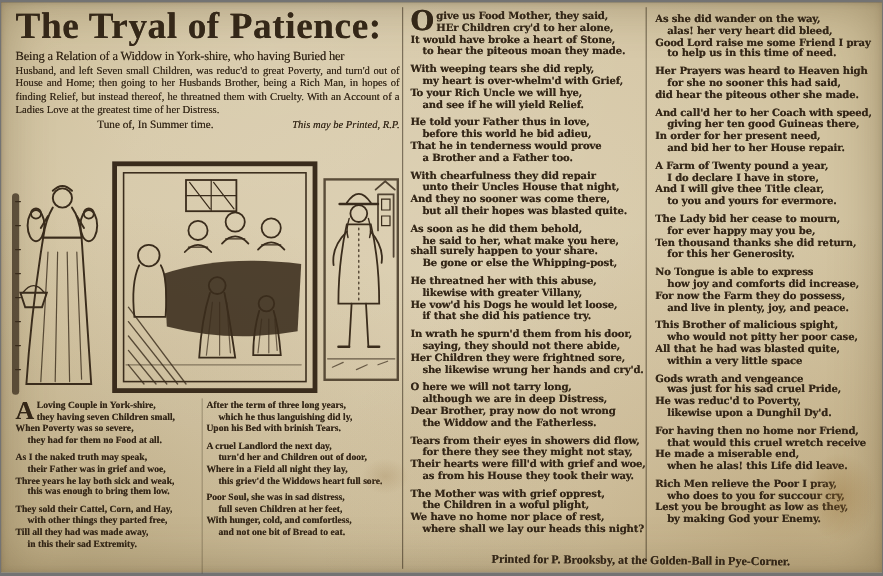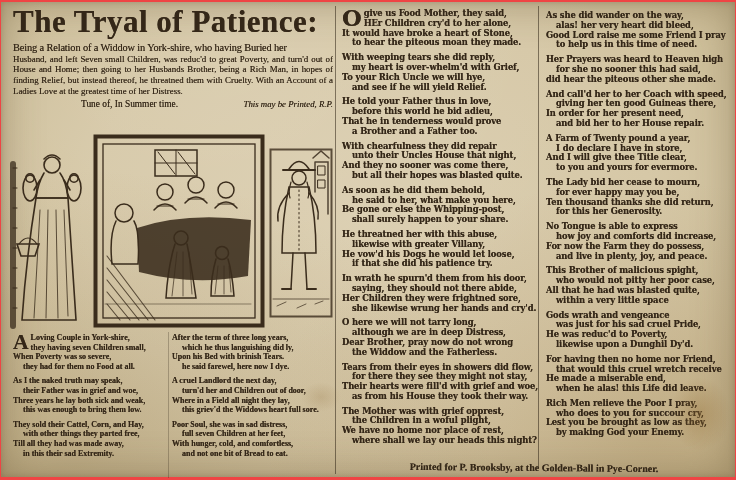--- a/index.html
+++ b/index.html
@@ -1,16 +1,16 @@
 <!DOCTYPE html>
 <html><head>
 <meta charset="utf-8">
 <style>
   html,body{margin:0;padding:0;}
-  .page{position:relative;width:736px;height:480px;background:#ef4444;overflow:hidden;
+  .page{position:relative;width:736px;height:480px;background:#737373;overflow:hidden;
         font-family:"Liberation Serif", serif;}
   .sheet{position:absolute;left:1px;top:2px;right:1px;bottom:3px;
      background:
        radial-gradient(ellipse at 88% 92%, rgba(145,110,60,.22), transparent 42%),
        radial-gradient(ellipse at 10% 96%, rgba(120,95,55,.18), transparent 45%),
        radial-gradient(ellipse at 30% 8%, rgba(255,255,255,.10), transparent 55%),
        radial-gradient(ellipse at 50% 45%, #dbceb0 0%, #d6c8a7 55%, #c8b890 100%);
      box-shadow: inset 0 0 42px rgba(90,70,40,.38), inset 0 0 6px rgba(80,60,30,.25);
      color:#342718;}
   .ink{color:#342718;text-shadow:0 0 .35px rgba(52,39,24,.75);}
@@ -166,21 +166,20 @@
           <div class="line">with other things they parted free,</div>
           <div class="line">Till all they had was made away,</div>
           <div class="line">in this their sad Extremity.</div>
         </div>
       </div>
     <div class="verse roman col-lb">
         <div class="stanza">
           <div class="line">After the term of three long years,</div>
           <div class="line">which he thus languishing did ly,</div>
           <div class="line">Upon his Bed with brinish Tears.</div>
-          <div class="line">he said farewel, here now I dye.</div>
         </div>
         <div class="stanza">
           <div class="line">A cruel Landlord the next day,</div>
           <div class="line">turn'd her and Children out of door,</div>
           <div class="line">Where in a Field all night they lay,</div>
           <div class="line">this griev'd the Widdows heart full sore.</div>
         </div>
         <div class="stanza">
           <div class="line">Poor Soul, she was in sad distress,</div>
           <div class="line">full seven Children at her feet,</div>
@@ -209,22 +208,22 @@
         </div>
         <div class="stanza">
           <div class="line">With chearfulness they did repair</div>
           <div class="line">unto their Uncles House that night,</div>
           <div class="line">And they no sooner was come there,</div>
           <div class="line">but all their hopes was blasted quite.</div>
         </div>
         <div class="stanza">
           <div class="line">As soon as he did them behold,</div>
           <div class="line">he said to her, what make you here,</div>
+          <div class="line">shall surely happen to your share.</div>
           <div class="line">Be gone or else the Whipping-post,</div>
-          <div class="line">shall surely happen to your share.</div>
         </div>
         <div class="stanza">
           <div class="line">He threatned her with this abuse,</div>
           <div class="line">likewise with greater Villany,</div>
           <div class="line">He vow'd his Dogs he would let loose,</div>
           <div class="line">if that she did his patience try.</div>
         </div>
         <div class="stanza">
           <div class="line">In wrath he spurn'd them from his door,</div>
           <div class="line">saying, they should not there abide,</div>

